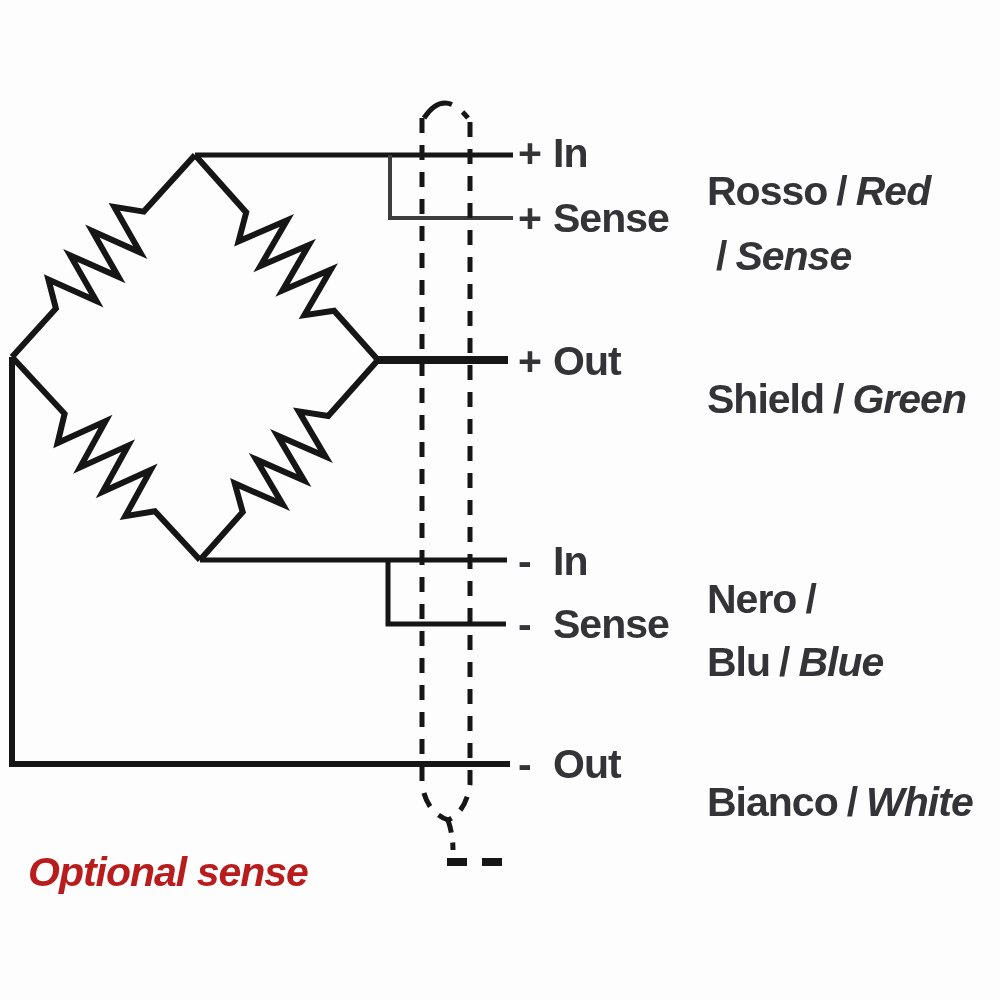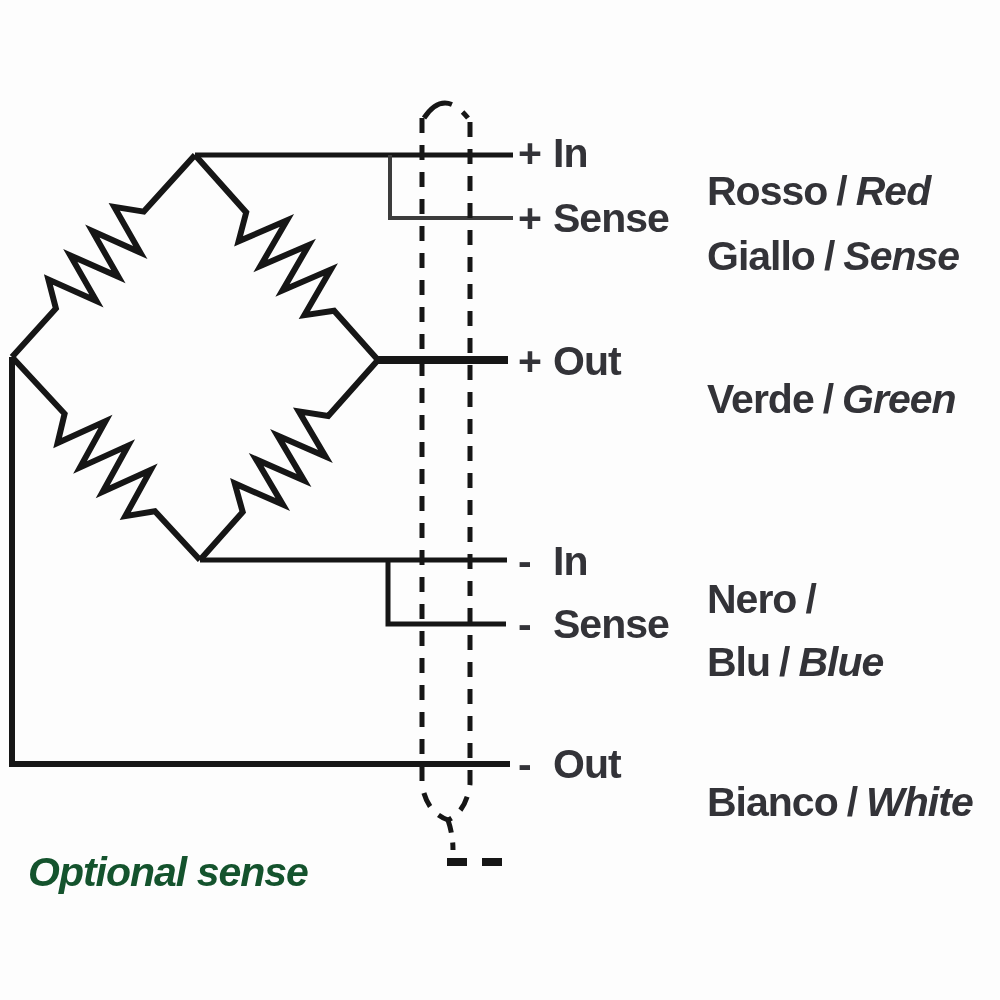--- a/index.html
+++ b/index.html
@@ -28,21 +28,21 @@
     display:flex;align-items:center;
     font-size:41px;font-weight:700;letter-spacing:-1px;color:#333338;
     white-space:nowrap;
     margin-top:38px;
   }
   .colr .sep{padding:0 9px;}
   .colr .en{font-style:italic;}
   .note{
     position:absolute;transform:translateY(-50%);
     font-size:41px;font-weight:700;font-style:italic;
-    letter-spacing:-1px;color:#14532d;white-space:nowrap;
+    letter-spacing:-1px;color:#b91c1c;white-space:nowrap;
   }
 </style>
 </head>
 <body>
 
 <div class="stage">
 
   <svg class="wires" width="1000" height="1000" viewBox="0 0 1000 1000">
     <g stroke="#161616" fill="none" stroke-linejoin="miter" stroke-linecap="butt">
 
@@ -77,33 +77,32 @@
         <span class="en">Red</span>
     </div>
   </div>
 
   <div class="row" style="top:218px">
     <div class="sig">
       <span class="sign">+</span>
         <span class="word">Sense</span>
     </div>
     <div class="colr">
-      <span>Giallo</span>
         <span class="sep">/</span>
         <span class="en">Sense</span>
     </div>
   </div>
 
   <div class="row" style="top:361px">
     <div class="sig">
       <span class="sign">+</span>
         <span class="word">Out</span>
     </div>
     <div class="colr">
-      <span>Verde</span>
+      <span>Shield</span>
         <span class="sep">/</span>
         <span class="en">Green</span>
     </div>
   </div>
 
   <div class="row" style="top:561px">
     <div class="sig">
       <span class="sign">-</span>
         <span class="word">In</span>
     </div>

